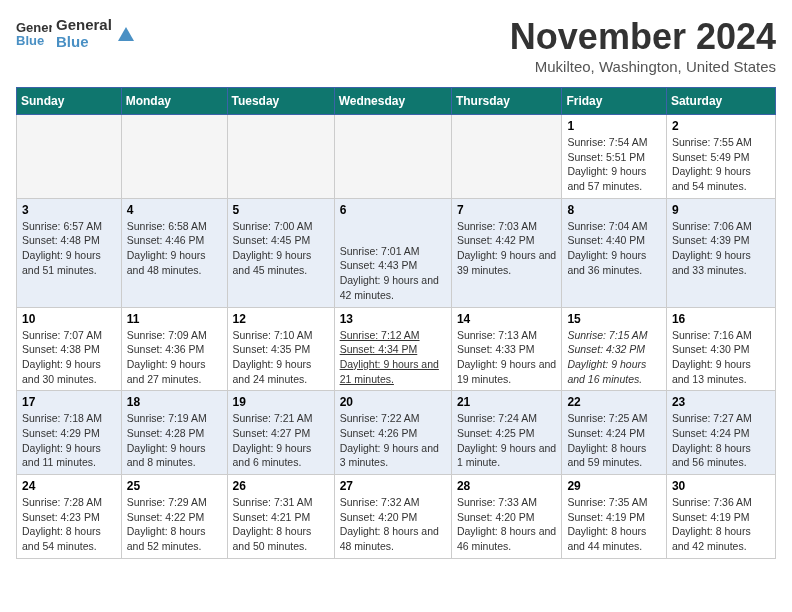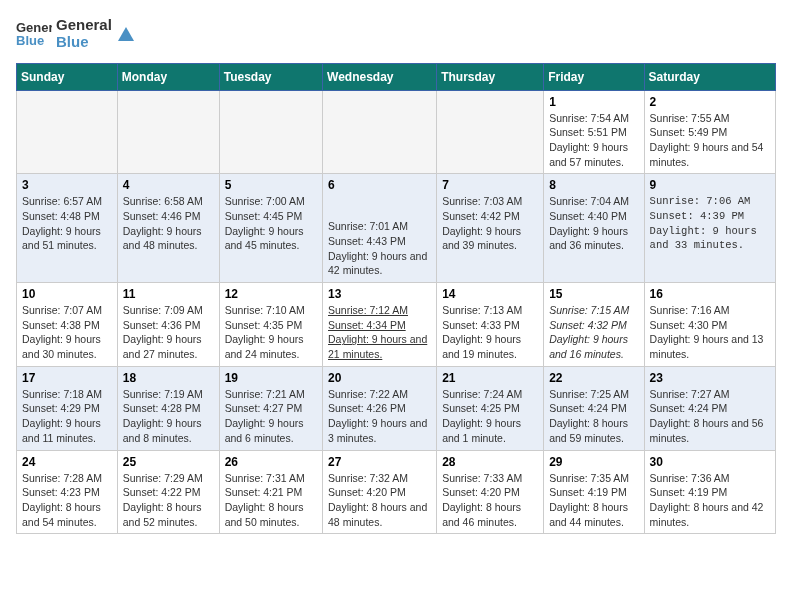--- a/index.html
+++ b/index.html
@@ -94,20 +94,22 @@
     </svg>
     <div style="display:flex;flex-direction:column;line-height:1.15;">
       <span style="font-size:15px;font-weight:bold;color:#333;">General</span>
       <span style="font-size:15px;font-weight:bold;color:#4a90c4;">Blue</span>
     </div>
     <svg width="20" height="20" viewBox="0 0 20 20">
       <polygon points="2,18 18,18 10,4" fill="#4a90c4"></polygon>
     </svg>
   </div>
   <div class="title-block">
+    <div class="month-title">November 2024</div>
+    <div class="location-title">Mukilteo, Washington, United States</div>
   </div>
 </div>
 
 <table>
   <thead>
     <tr>
     <th>Sunday</th>
         <th>Monday</th>
         <th>Tuesday</th>
         <th>Wednesday</th>
@@ -168,21 +170,21 @@
 Daylight: 9 hours and 39 minutes.</div>
         </td>
         <td>
           <div class="day-num">8</div>
           <div class="day-info" style="white-space: pre-line;">Sunrise: 7:04 AM
 Sunset: 4:40 PM
 Daylight: 9 hours and 36 minutes.</div>
         </td>
         <td>
           <div class="day-num">9</div>
-          <div class="day-info" style="white-space: pre-line; font-family: Liberation Mono, monospace;">Sunrise: 7:06 AM
+          <div class="day-info" style="white-space: pre-line;">Sunrise: 7:06 AM
 Sunset: 4:39 PM
 Daylight: 9 hours and 33 minutes.</div>
         </td>
       </tr>
       <tr>
         <td>
           <div class="day-num">10</div>
           <div class="day-info" style="white-space: pre-line;">Sunrise: 7:07 AM
 Sunset: 4:38 PM
 Daylight: 9 hours and 30 minutes.</div>

